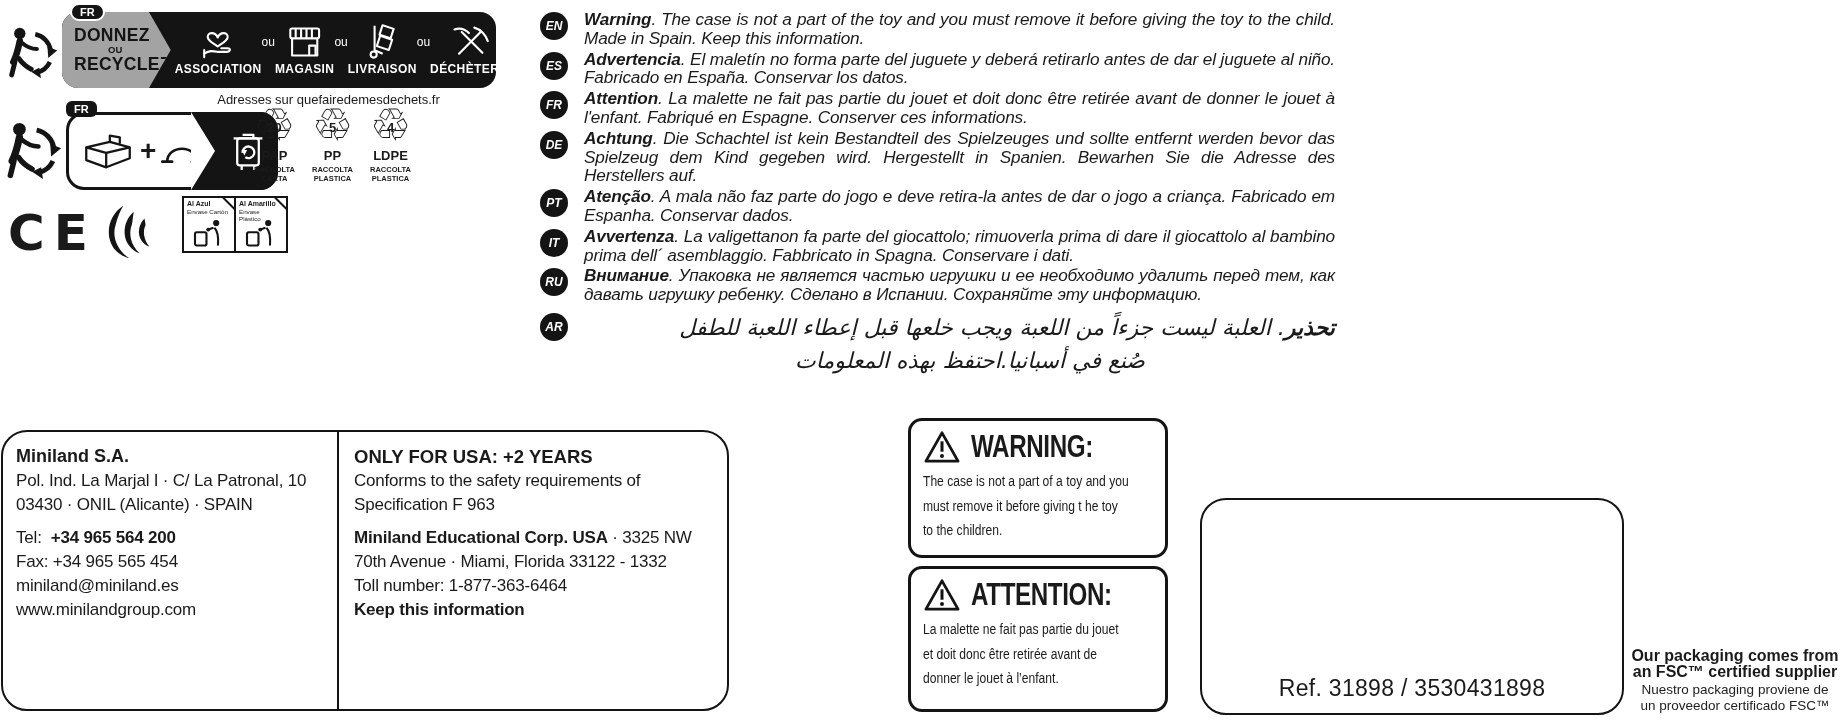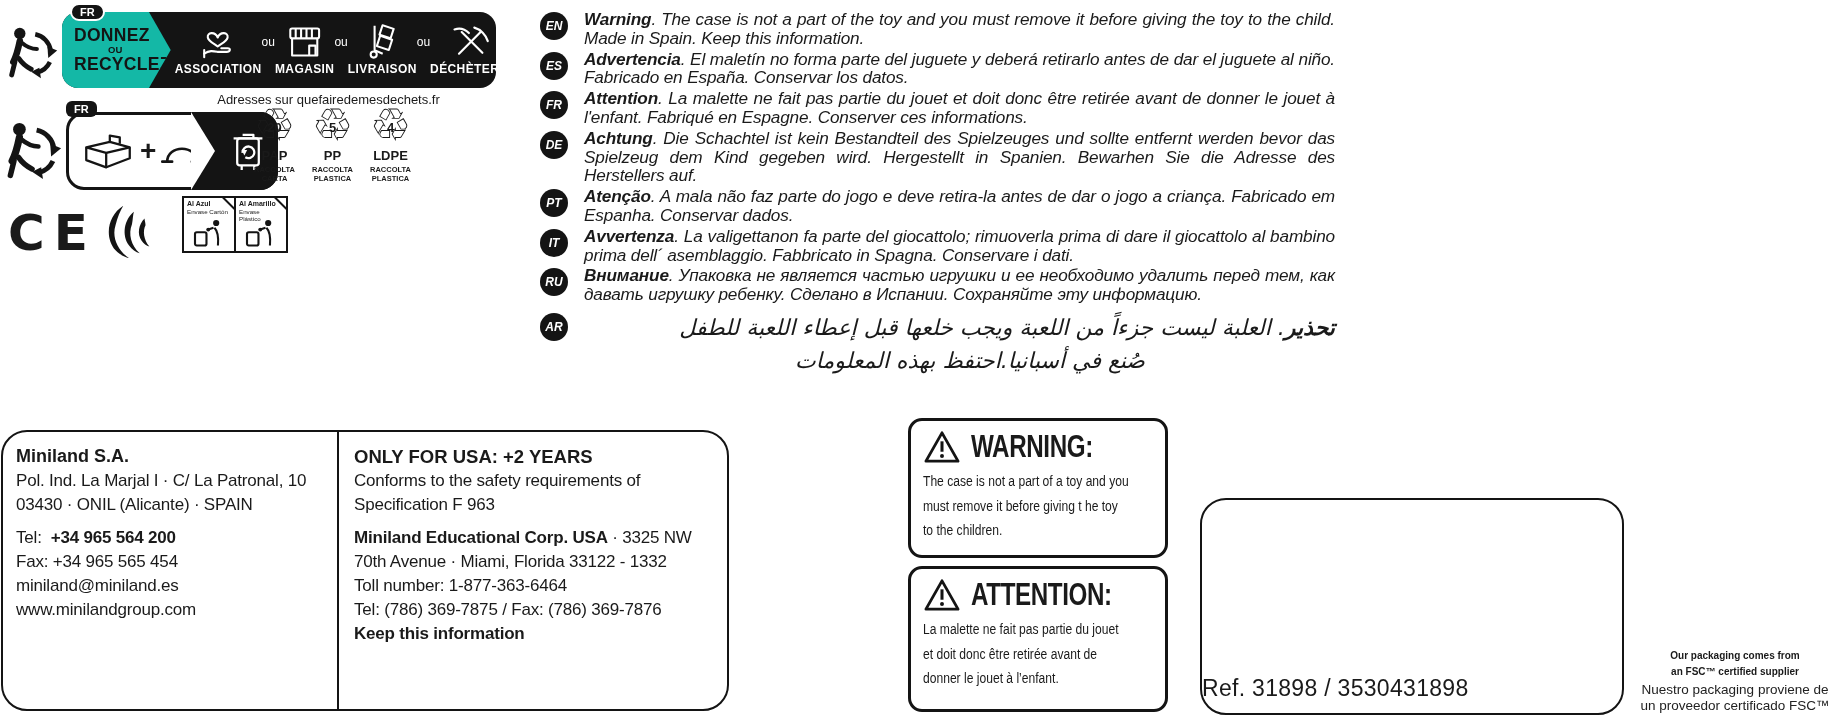--- a/index.html
+++ b/index.html
@@ -8,21 +8,21 @@
   .abs{position:absolute;}
 
   
   .triman1{left:6px;top:22px;width:52px;height:62px;}
   .triman2{left:4px;top:116px;width:58px;height:70px;}
 
   .banner1{left:62px;top:12px;width:434px;height:76px;background:#141414;border-radius:16px;
            display:flex;align-items:center;color:#fff;}
   .fr-pill1{position:absolute;left:8px;top:-9px;background:#141414;border:2px solid #fff;color:#fff;
             font-weight:bold;font-size:11px;padding:1px 8px;border-radius:10px;z-index:3;}
-  .donnez-badge{position:relative;margin-left:0;width:136px;height:76px;background:#14b8a6;color:#141414;
+  .donnez-badge{position:relative;margin-left:0;width:136px;height:76px;background:#a3a3a3;color:#141414;
             clip-path:polygon(0 0,80% 0,100% 50%,80% 100%,0 100%);border-radius:16px 0 0 16px;
             display:flex;flex-direction:column;justify-content:center;align-items:flex-start;
             padding-left:12px;box-sizing:border-box;}
   .donnez-badge .l1,.donnez-badge .l3{font-weight:bold;font-size:17.5px;letter-spacing:.3px;line-height:19px;}
   .donnez-badge .l2{font-size:9.5px;font-weight:bold;line-height:10px;margin-left:34px;}
   .opts{flex:1;display:flex;align-items:center;justify-content:space-evenly;padding:0 8px 0 4px;}
   .opt{display:flex;flex-direction:column;align-items:center;gap:2px;}
   .opt svg{height:36px;}
   .opt-label{font-size:12px;font-weight:bold;letter-spacing:.4px;}
   .sep{font-size:12px;padding-bottom:16px;}
@@ -87,24 +87,24 @@
              padding:8px 10px 0 12px;}
   .warn-box{left:908px;top:418px;width:260px;height:140px;}
   .att-box{left:908px;top:566px;width:260px;height:146px;}
   .alert-head{display:flex;align-items:center;gap:10px;margin-bottom:4px;}
   .cond{display:inline-block;transform:scaleX(0.78);transform-origin:0 50%;white-space:nowrap;}
   .alert-title{font-size:31px;font-weight:bold;letter-spacing:-0.5px;}
   .alert-line{font-size:15.5px;line-height:24.5px;}
 
   
   .ref-box{left:1200px;top:498px;width:420px;height:213px;border:2.5px solid #141414;border-radius:26px;}
-  .ref-label{position:absolute;left:0;right:0;bottom:11px;text-align:left;font-size:23px;
+  .ref-label{position:absolute;left:0;right:0;bottom:11px;text-align:center;font-size:23px;
              letter-spacing:.3px;}
   .fsc{left:1628px;top:648px;width:214px;text-align:center;}
-  .fsc-b{font-weight:bold;font-size:10px;line-height:15.5px;}
+  .fsc-b{font-weight:bold;font-size:16px;line-height:15.5px;}
   .fsc-r{font-size:13.5px;line-height:16px;margin-top:3px;color:#222;}
 </style>
 </head>
 <body>
 
 <div class="sheet">
 
   <svg class="abs triman1" viewBox="0 0 64 66">
     <circle cx="17" cy="9" r="7" fill="#141414"></circle>
     <g stroke="#141414" fill="none" stroke-linecap="round">
@@ -337,21 +337,20 @@
       <div class="c-line">www.minilandgroup.com</div>
     </div>
     <div class="col-right">
       <div class="c-title">ONLY FOR USA: +2 YEARS</div>
       <div class="c-line">Conforms to the safety requirements of</div>
       <div class="c-line">Specification F 963</div>
       <div class="c-gap"></div>
       <div class="c-line"><b>Miniland Educational Corp. USA</b><span> · 3325 NW</span></div>
       <div class="c-line">70th Avenue · Miami, Florida 33122 - 1332</div>
       <div class="c-line">Toll number: 1-877-363-6464</div>
-      <div class="c-line">Tel: (786) 369-7875 / Fax: (786) 369-7876</div>
       <div class="c-line"><b>Keep this information</b></div>
     </div>
   </div>
 
   <div class="abs alert-box warn-box">
     <div class="alert-head">
       <svg width="38" height="34" viewBox="0 0 40 36">
         <path d="M20 3 L37 33 H3 Z" fill="none" stroke="#141414" stroke-width="3" stroke-linejoin="round"></path>
         <rect x="18.4" y="12" width="3.2" height="11" fill="#141414"></rect>
         <circle cx="20" cy="27.5" r="2.1" fill="#141414"></circle>

